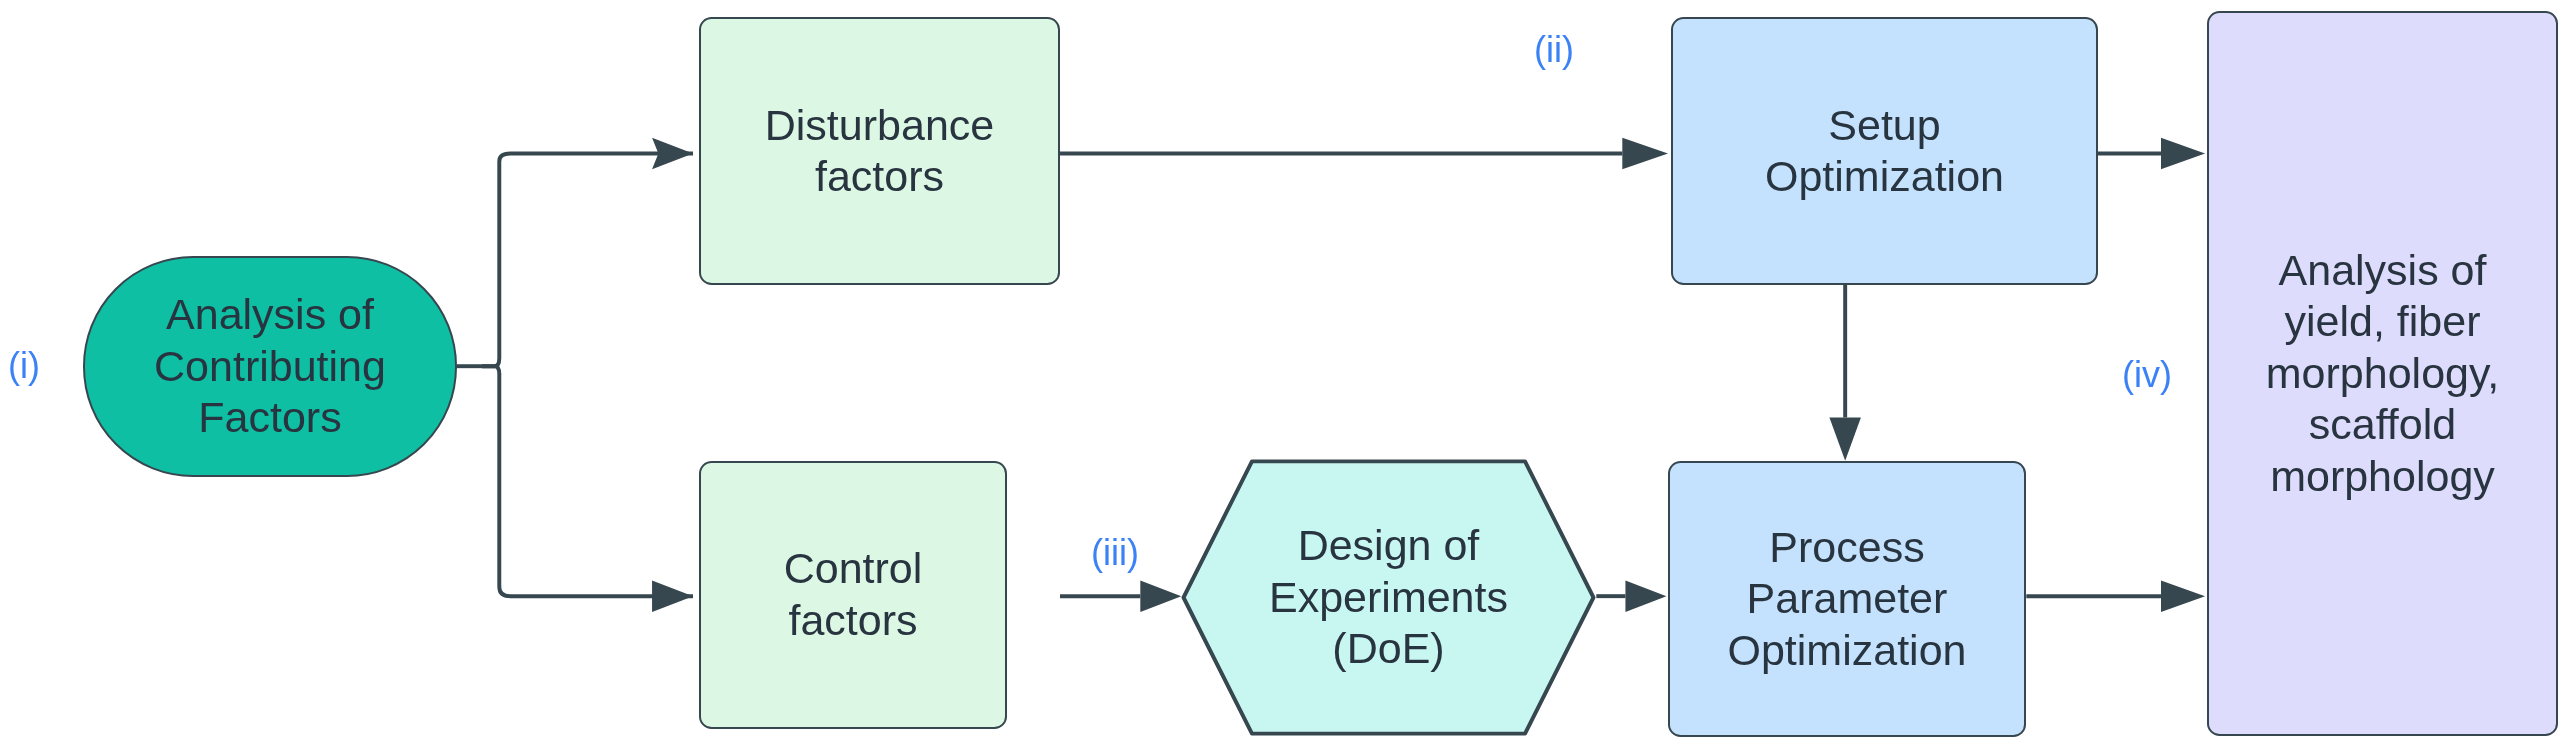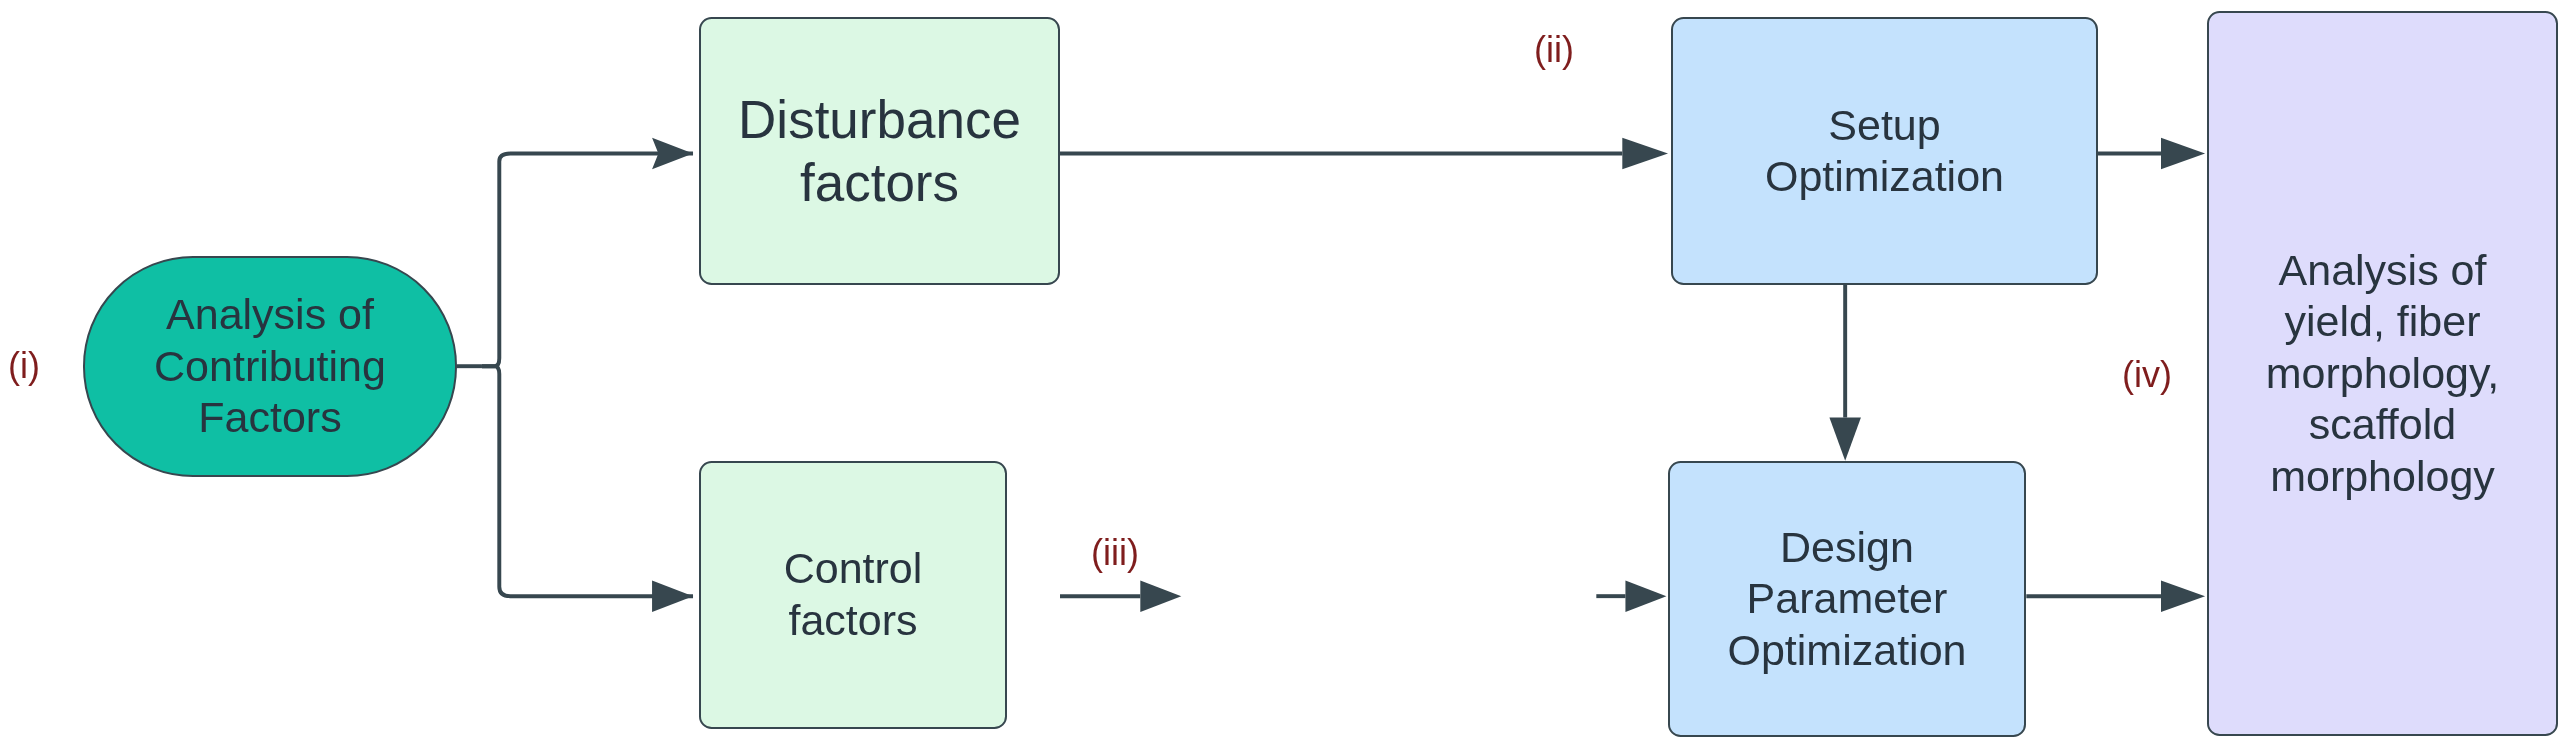--- a/index.html
+++ b/index.html
@@ -37,21 +37,21 @@
     width: 374px; height: 221px;
     background: #0fbfa4;
     border-radius: 110px / 110px;
     font-size: 43px;
   }
   .n-disturbance {
     left: 699px; top: 17.3px;
     width: 361px; height: 268px;
     background: #dcf8e4;
     border-radius: 12.6px;
-    font-size: 53px;
+    font-size: 43px;
   }
   .n-control {
     left: 699px; top: 461px;
     width: 308px; height: 268px;
     background: #dcf8e4;
     border-radius: 12.6px;
     font-size: 43px;
   }
   .n-setup {
     left: 1671px; top: 17.3px;
@@ -94,21 +94,21 @@
     font-size: 43px;
     line-height: 1.20;
     color: #28343f;
     white-space: pre-line;
     pointer-events: none;
   }
 
   
   .edge-label {
     position: absolute;
-    color: #7f1d1d;
+    color: #3b82f6;
     font-size: 36px;
     line-height: 1;
     z-index: 4;
     white-space: nowrap;
   }
   .lbl-i   { left: 7.9px;   top: 348px; }
   .lbl-ii  { left: 1534px; top: 31.5px;  }
   .lbl-iii { left: 1091px; top: 535px; }
   .lbl-iv  { left: 2122px; top: 357px; }
 
@@ -162,22 +162,30 @@
 
   <div class="node n-disturbance">Disturbance
 factors</div>
 
   <div class="node n-control">Control
 factors</div>
 
   <div class="node n-setup">Setup
 Optimization</div>
 
-
-  <div class="node n-process">Design
+  <div class="hex-wrap">
+    <svg width="415" height="277" viewBox="0 0 527 352" xmlns="http://www.w3.org/2000/svg">
+      <polygon points="90,3 437,3 524,176 437,349 90,349 3,176" fill="#c8f7f2" stroke="#37474f" stroke-width="5" stroke-linejoin="round"></polygon>
+    </svg>
+    <div class="hex-label">Design of
+Experiments
+(DoE)</div>
+  </div>
+
+  <div class="node n-process">Process
 Parameter
 Optimization</div>
 
   <div class="node n-result">Analysis of
 yield, fiber
 morphology,
 scaffold
 morphology</div>
 
   <div class="edge-label lbl-i">(i)</div>

